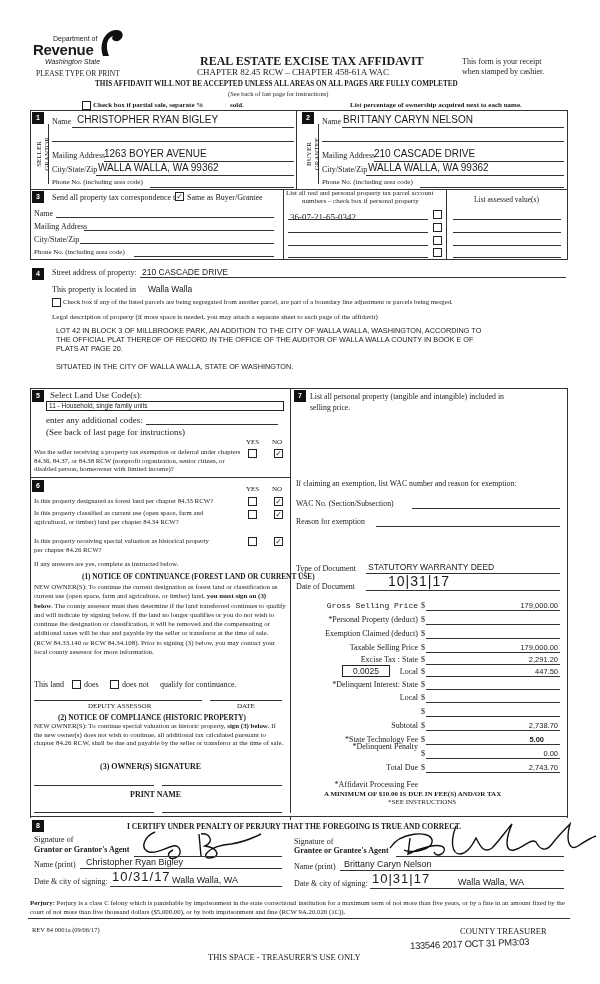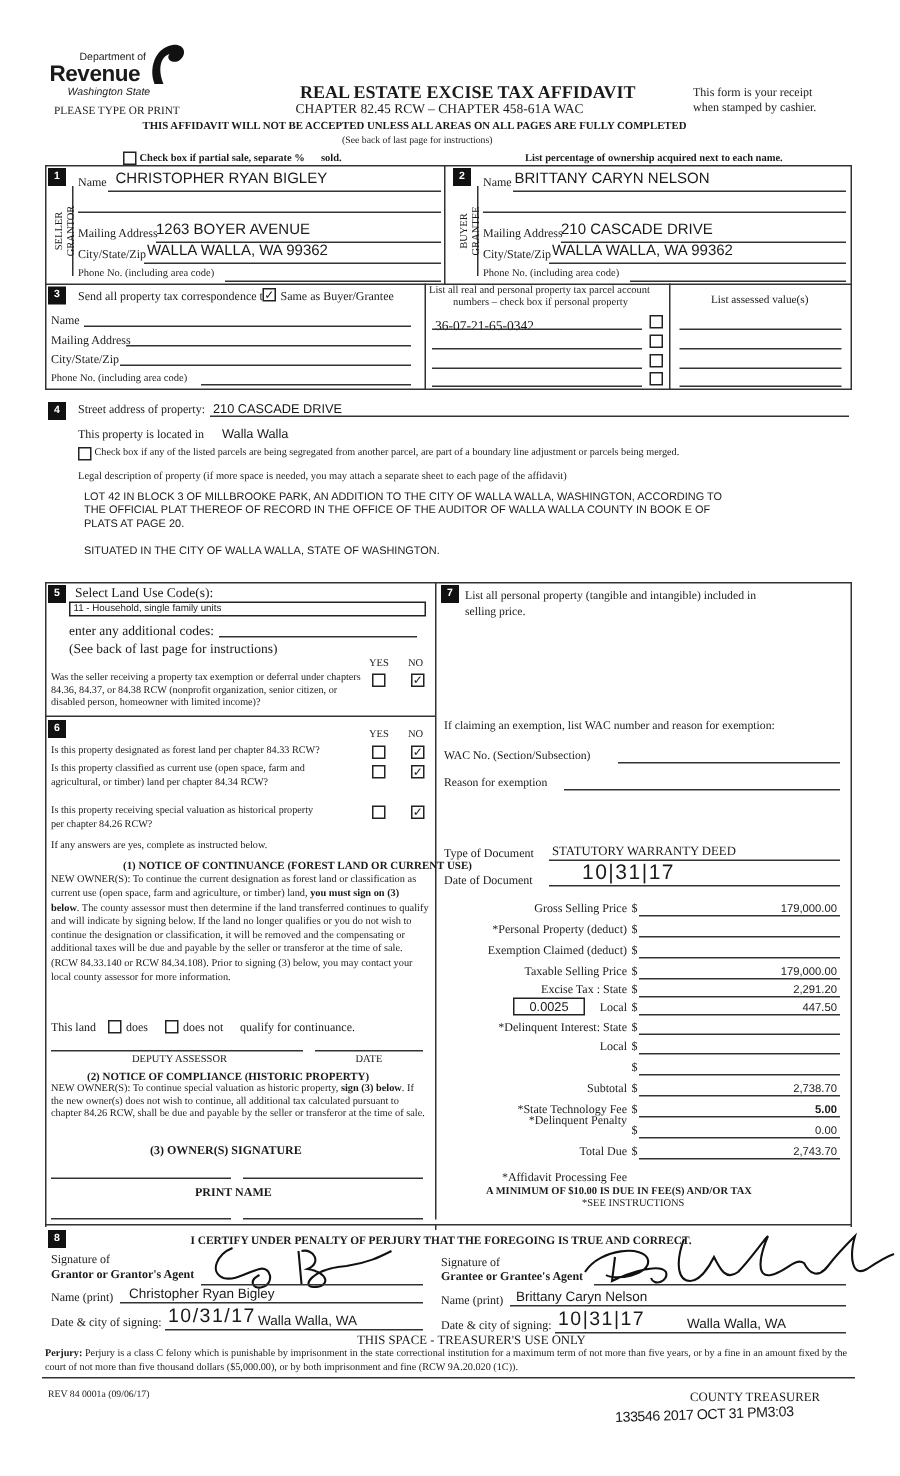--- a/index.html
+++ b/index.html
@@ -37,21 +37,21 @@
 
 <div class="abs b serif" style="left:200px;top:54px;font-size:12px;">REAL ESTATE EXCISE TAX AFFIDAVIT</div>
 <div class="abs serif" style="left:197px;top:67px;font-size:9px;">CHAPTER 82.45 RCW – CHAPTER 458-61A WAC</div>
 <div class="lbl" style="left:36px;top:69px;font-size:7.5px;">PLEASE TYPE OR PRINT</div>
 <div class="lbl" style="left:462px;top:57px;font-size:8px;">This form is your receipt</div>
 <div class="lbl" style="left:462px;top:67px;font-size:8px;">when stamped by cashier.</div>
 <div class="lbl b" style="left:95px;top:80px;font-size:7.2px;">THIS AFFIDAVIT WILL NOT BE ACCEPTED UNLESS ALL AREAS ON ALL PAGES ARE FULLY COMPLETED</div>
 <div class="lbl" style="left:228px;top:90px;font-size:6.5px;">(See back of last page for instructions)</div>
 <div class="cb" style="left:82px;top:101px;"></div>
 <div class="lbl b" style="left:93px;top:101px;font-size:7px;">Check box if partial sale, separate %</div>
-<div class="lbl b" style="left:214px;top:101px;font-size:7px;font-family:Liberation Serif, serif;">sold.</div>
+<div class="lbl b" style="left:230px;top:101px;font-size:7px;font-family:Liberation Serif, serif;">sold.</div>
 <div class="lbl b" style="left:350px;top:101px;font-size:7px;">List percentage of ownership acquired next to each name.</div>
 
 <div class="box" style="left:30px;top:110px;width:538px;height:150px;"></div>
 
 <div class="sec-num" style="left:32px;top:112px;">1</div>
 <div class="vline" style="left:48px;top:124px;height:60px;"></div>
 <div class="rotated" style="left:18px;top:146px;width:50px;">
   <span>SELLER</span><br>
   <span>GRANTOR</span>
 </div>
@@ -215,29 +215,29 @@
 <div class="sec-num" style="left:294px;top:390px;">7</div>
 <div class="para" style="left:310px;top:391px;width:210px;font-size:7.8px;line-height:11px;">List all  personal property (tangible and intangible) included in selling price.</div>
 <div class="lbl" style="left:296px;top:479px;font-size:7.8px;">If claiming an exemption, list WAC number and reason for exemption:</div>
 <div class="lbl" style="left:296px;top:499px;font-size:7.8px;">WAC No. (Section/Subsection)</div>
 <div class="line" style="left:412px;top:508px;width:148px;"></div>
 <div class="lbl" style="left:296px;top:517px;font-size:7.8px;">Reason for exemption</div>
 <div class="line" style="left:376px;top:526px;width:184px;"></div>
 <div class="line" style="left:296px;top:530px;width:0;"></div>
 
 <div class="lbl" style="left:296px;top:564px;">Type of Document</div>
-<div class="val" style="left:368px;top:562px;font-size:8.5px;font-family:Liberation Serif, serif;">STATUTORY WARRANTY DEED</div>
+<div class="val" style="left:368px;top:562px;font-size:8.5px;">STATUTORY WARRANTY DEED</div>
 <div class="line" style="left:366px;top:573px;width:194px;"></div>
 <div class="lbl" style="left:296px;top:582px;">Date of Document</div>
 <div class="val hand" style="left:388px;top:573px;font-size:14px;font-weight:normal;">10|31|17</div>
 <div class="line" style="left:366px;top:590px;width:194px;"></div>
 
 <div>
   <div>
-    <div class="right-lbl" style="right:182px;top:601px;">Gross Selling Price</div>
+    <div class="right-lbl" style="right:182px;top:601px;font-family:Liberation Mono, monospace;">Gross Selling Price</div>
     <div class="lbl" style="left:421px;top:601px;">$</div>
     <div class="amt" style="left:468px;top:601px;">179,000.00</div>
     <div class="fee-line" style="left:426px;top:610px;width:134px;"></div>
   </div>
   <div>
     <div class="right-lbl" style="right:182px;top:615px;">*Personal Property (deduct)</div>
     <div class="lbl" style="left:421px;top:615px;">$</div>
     <div class="amt" style="left:468px;top:615px;"></div>
     <div class="fee-line" style="left:426px;top:624px;width:134px;"></div>
   </div>
@@ -288,21 +288,21 @@
   </div>
   <div>
     <div class="right-lbl" style="right:182px;top:721px;">Subtotal</div>
     <div class="lbl" style="left:421px;top:721px;">$</div>
     <div class="amt" style="left:468px;top:721px;">2,738.70</div>
     <div class="fee-line" style="left:426px;top:730px;width:134px;"></div>
   </div>
   <div>
     <div class="right-lbl" style="right:182px;top:735px;">*State Technology Fee</div>
     <div class="lbl" style="left:421px;top:735px;">$</div>
-    <div class="amt" style="left:468px;top:735px;font-weight:bold;">5.00</div>
+    <div class="amt" style="left:454px;top:735px;font-weight:bold;">5.00</div>
     <div class="fee-line" style="left:426px;top:744px;width:134px;"></div>
   </div>
   <div>
     <div class="right-lbl" style="right:182px;top:749px;margin-top:31px;">*Affidavit Processing Fee</div>
     <div class="lbl" style="left:421px;top:749px;">$</div>
     <div class="amt" style="left:468px;top:749px;">0.00</div>
     <div class="fee-line" style="left:426px;top:758px;width:134px;"></div>
   </div>
   <div>
     <div class="right-lbl" style="right:182px;top:763px;">Total Due</div>
@@ -346,15 +346,15 @@
 <div class="lbl" style="left:294px;top:879px;">Date &amp; city of signing:</div>
 <div class="val hand" style="left:372px;top:871px;font-size:13px;font-weight:normal;">10|31|17</div>
 <div class="val" style="left:458px;top:877px;font-size:9px;">Walla Walla, WA</div>
 <div class="line" style="left:370px;top:888px;width:194px;"></div>
 
 <div class="para" style="left:30px;top:898px;width:540px;font-size:6.8px;line-height:9px;">
   <b>Perjury:</b><span> Perjury is a class C felony which is punishable by imprisonment in the state correctional institution for a maximum term of not more than five years, or by a fine in an amount fixed by the court of not more than five thousand dollars ($5,000.00), or by both imprisonment and fine (RCW 9A.20.020 (1C)).</span>
 </div>
 <div class="line" style="left:28px;top:918px;width:542px;"></div>
 <div class="lbl" style="left:32px;top:926px;font-size:6.5px;">REV 84 0001a (09/06/17)</div>
-<div class="lbl" style="left:208px;top:888px;font-size:8.5px;margin-left:30px;">THIS SPACE - TREASURER'S USE ONLY</div>
+<div class="lbl" style="left:208px;top:952px;font-size:8.5px;">THIS SPACE - TREASURER'S USE ONLY</div>
 <div class="lbl" style="left:460px;top:926px;font-size:8.5px;">COUNTY TREASURER</div>
 <div class="lbl sans" style="left:410px;top:938px;font-size:9.5px;transform:rotate(-2deg);letter-spacing:-0.3px;">133546 2017 OCT 31 PM3:03</div>
 
 </body></html>

